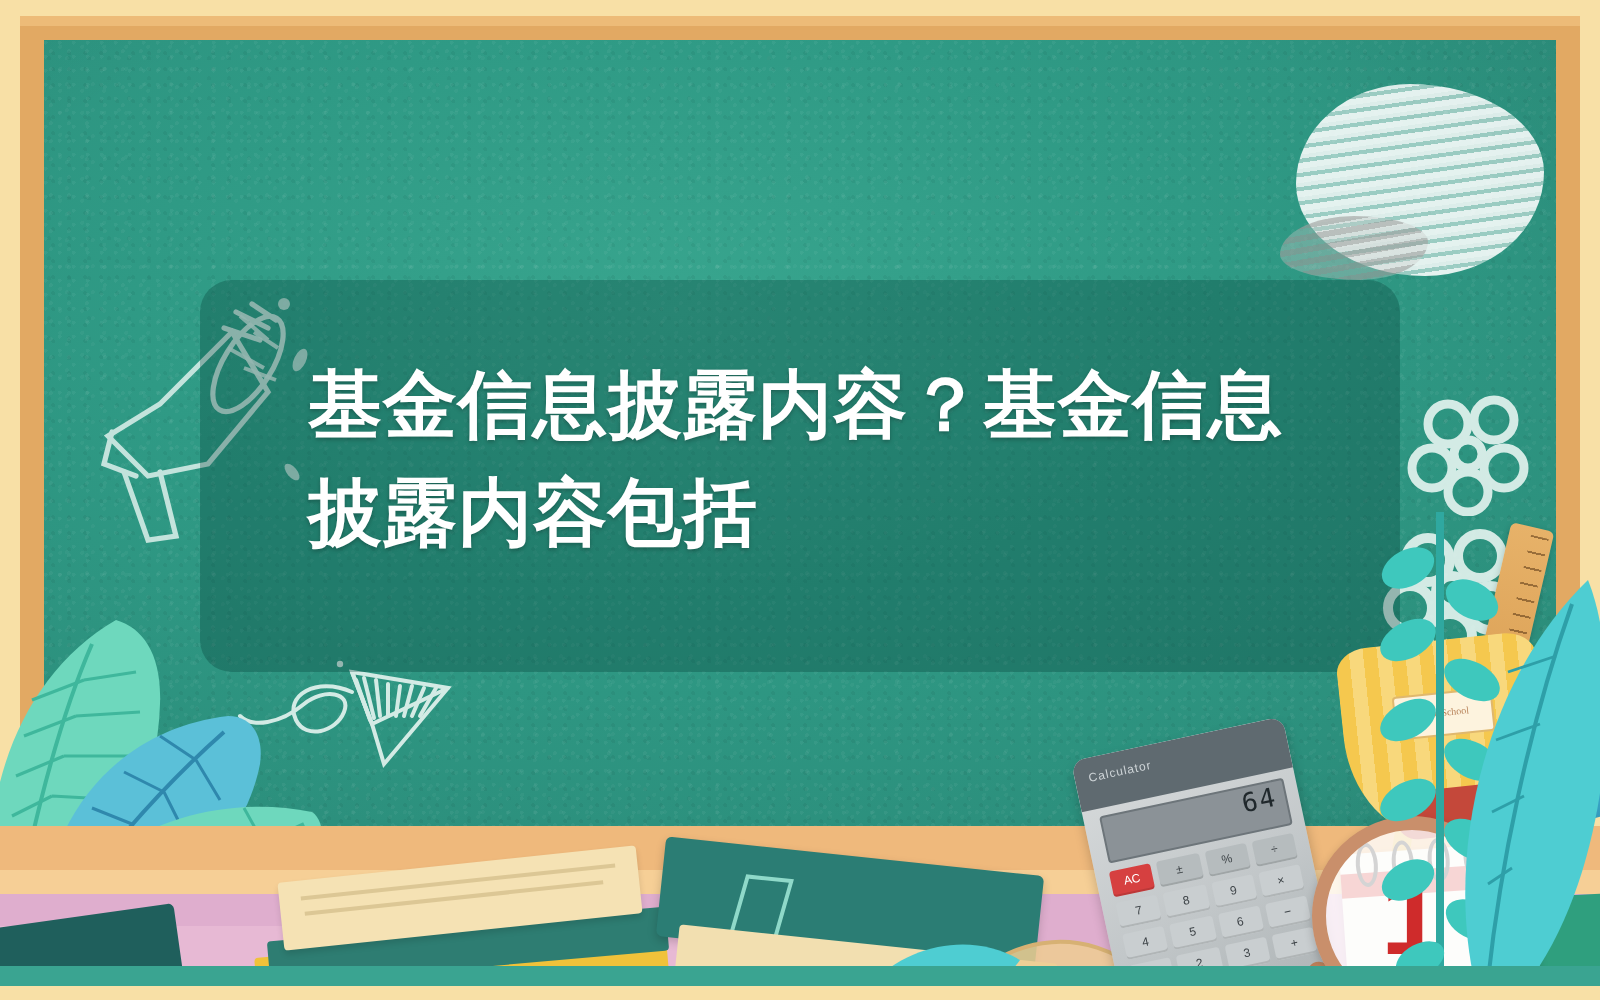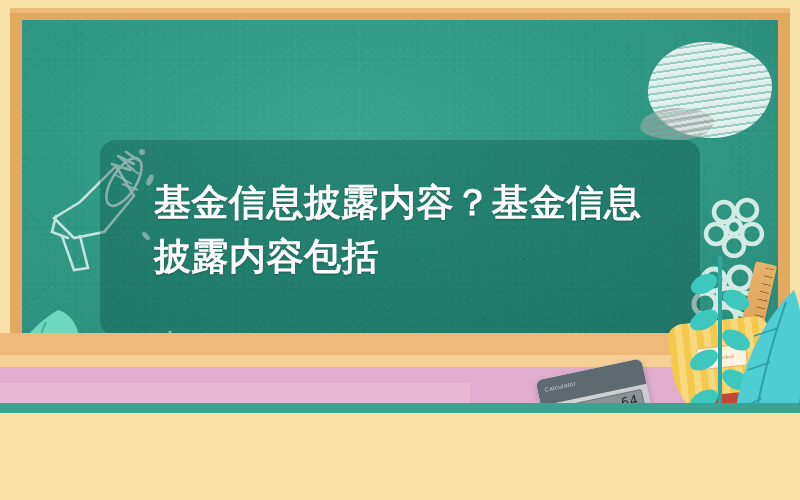--- a/index.html
+++ b/index.html
@@ -2,21 +2,21 @@
 <html><head>
 <meta charset="utf-8">
 <style>
   html,body{margin:0;padding:0;}
   body{
     width:800px;height:500px;overflow:hidden;
     font-family:"Liberation Sans","DejaVu Sans",sans-serif;
     background:#f8e0a6;
   }
   #poster{
-    position:relative;width:800px;height:413px;overflow:hidden;
+    position:relative;width:800px;height:493px;overflow:hidden;
     background:#f8e0a6;
   }
 
   
   .mat{position:absolute;inset:0;background:#f8e0a6;}
 
   
   .frame{
     position:absolute;left:10px;top:8px;right:10px;bottom:-10px;
     background:#e2a963;

